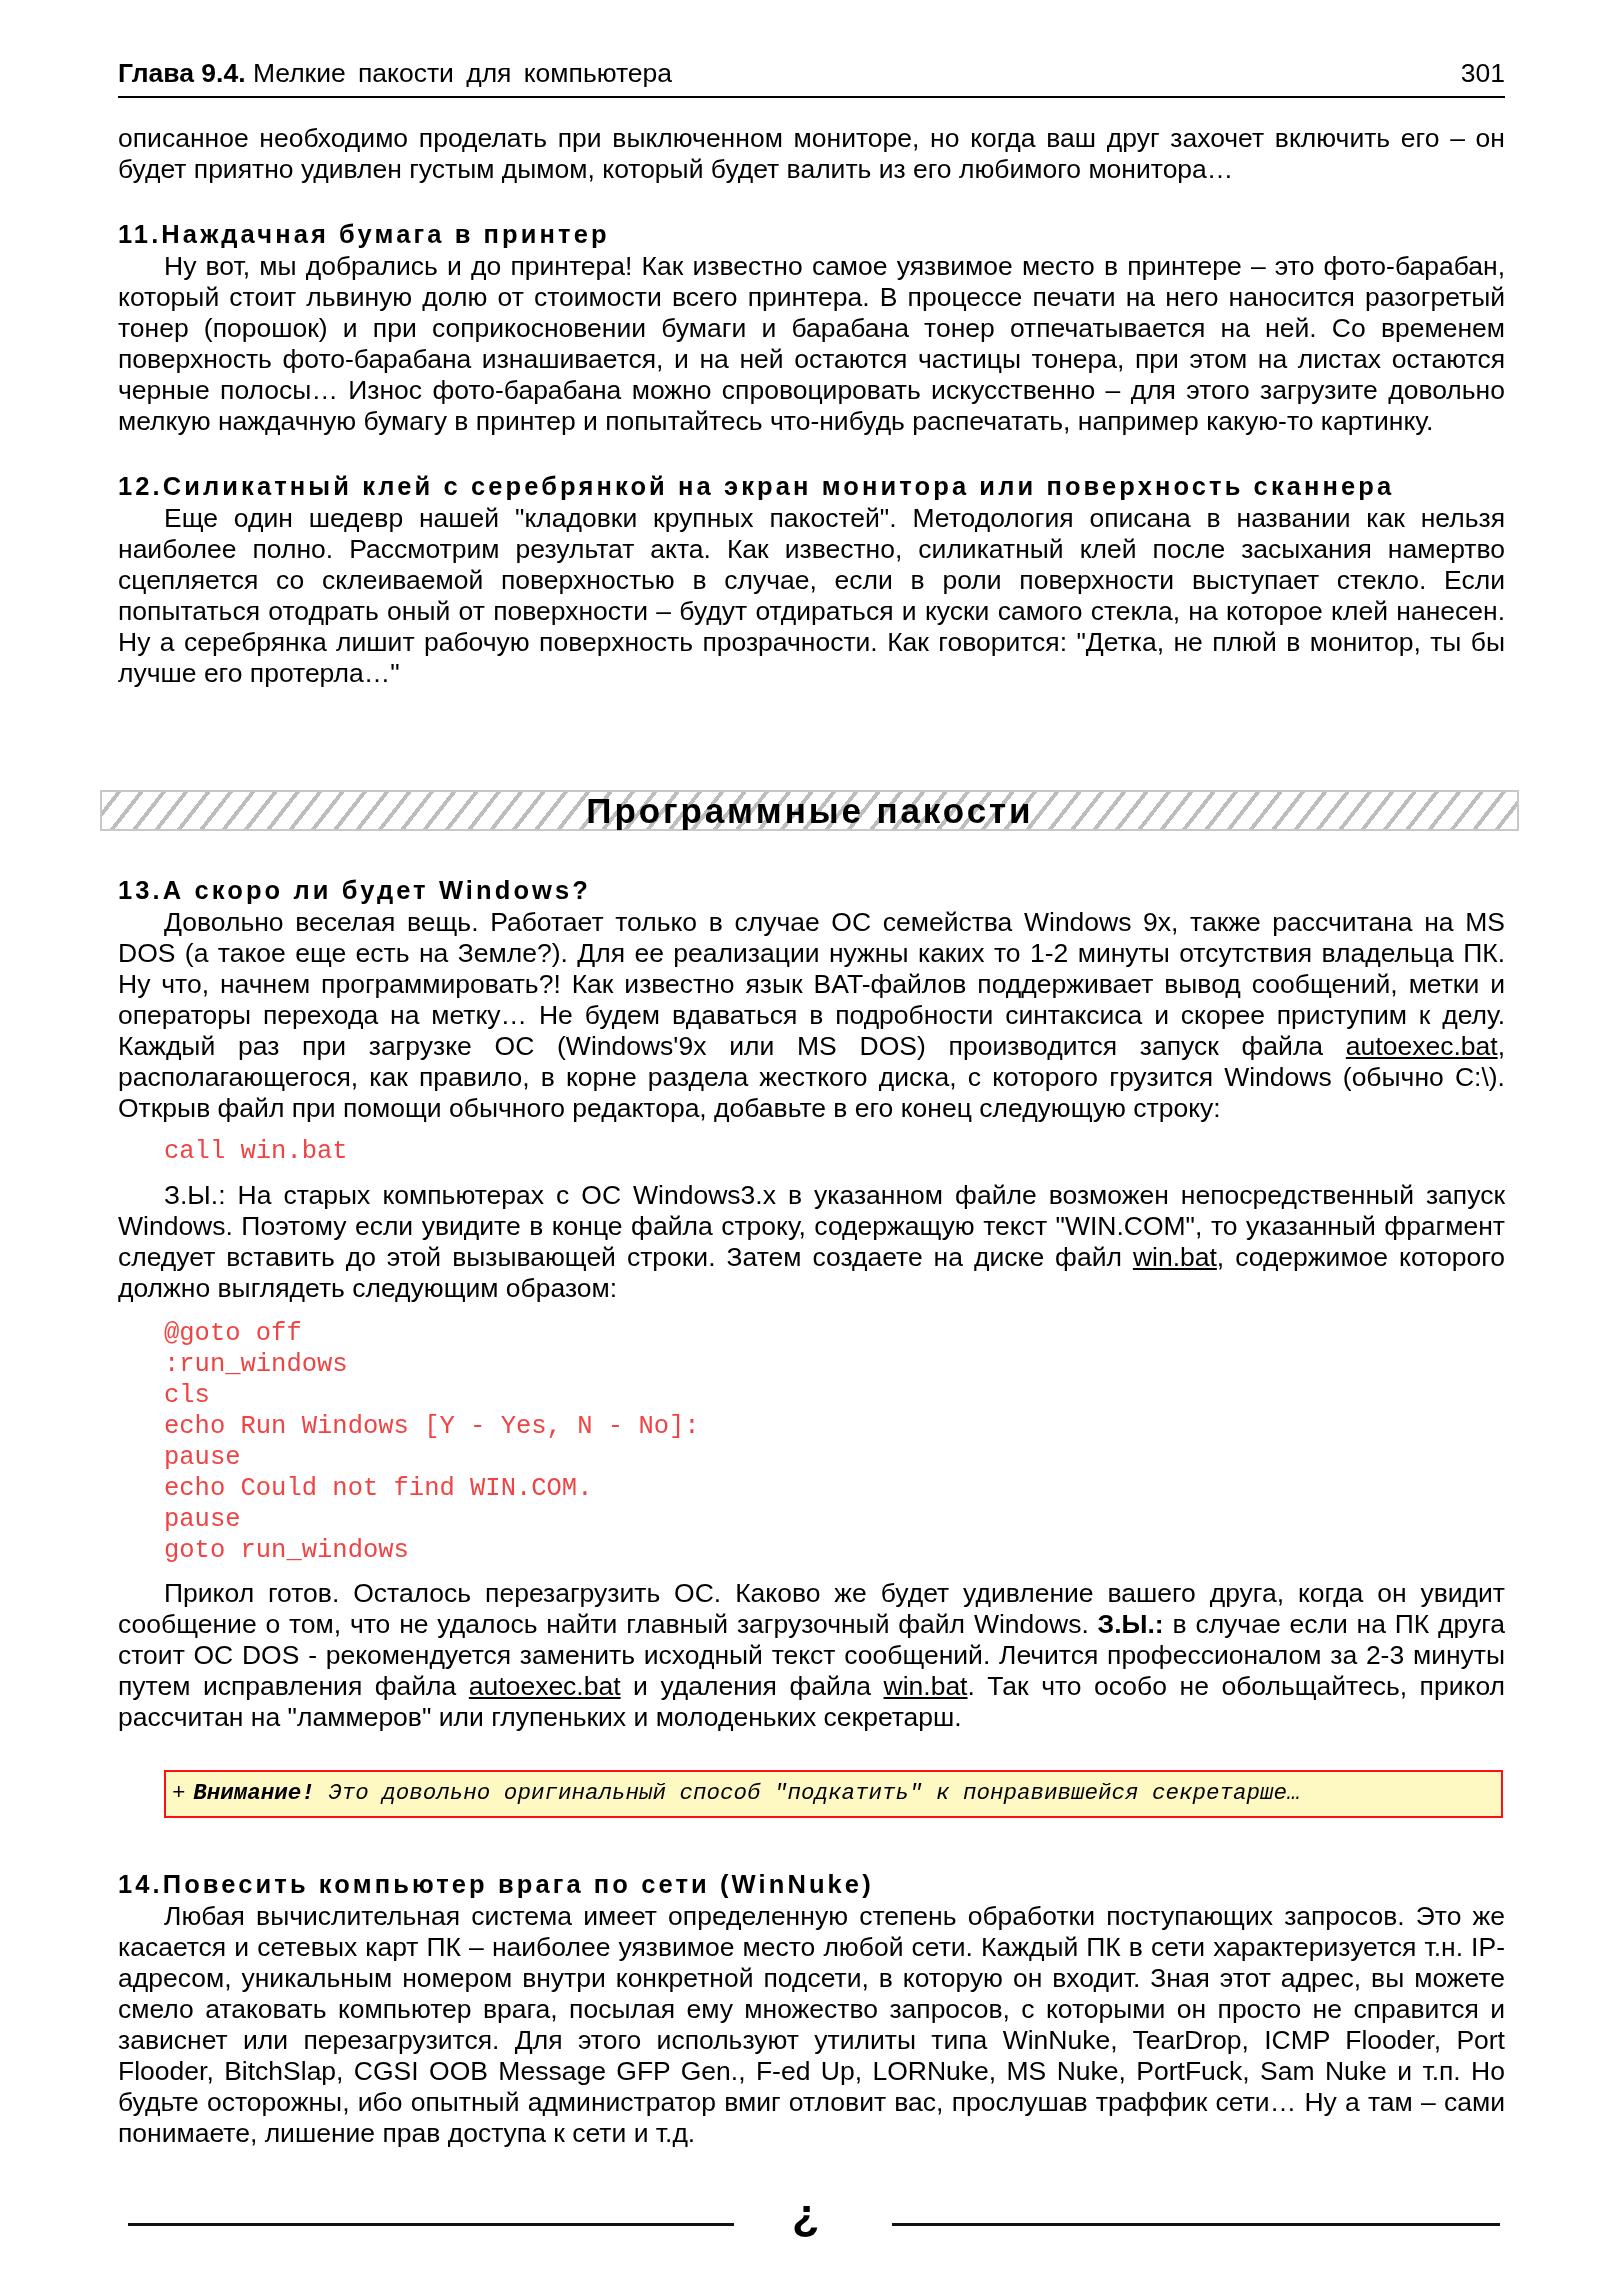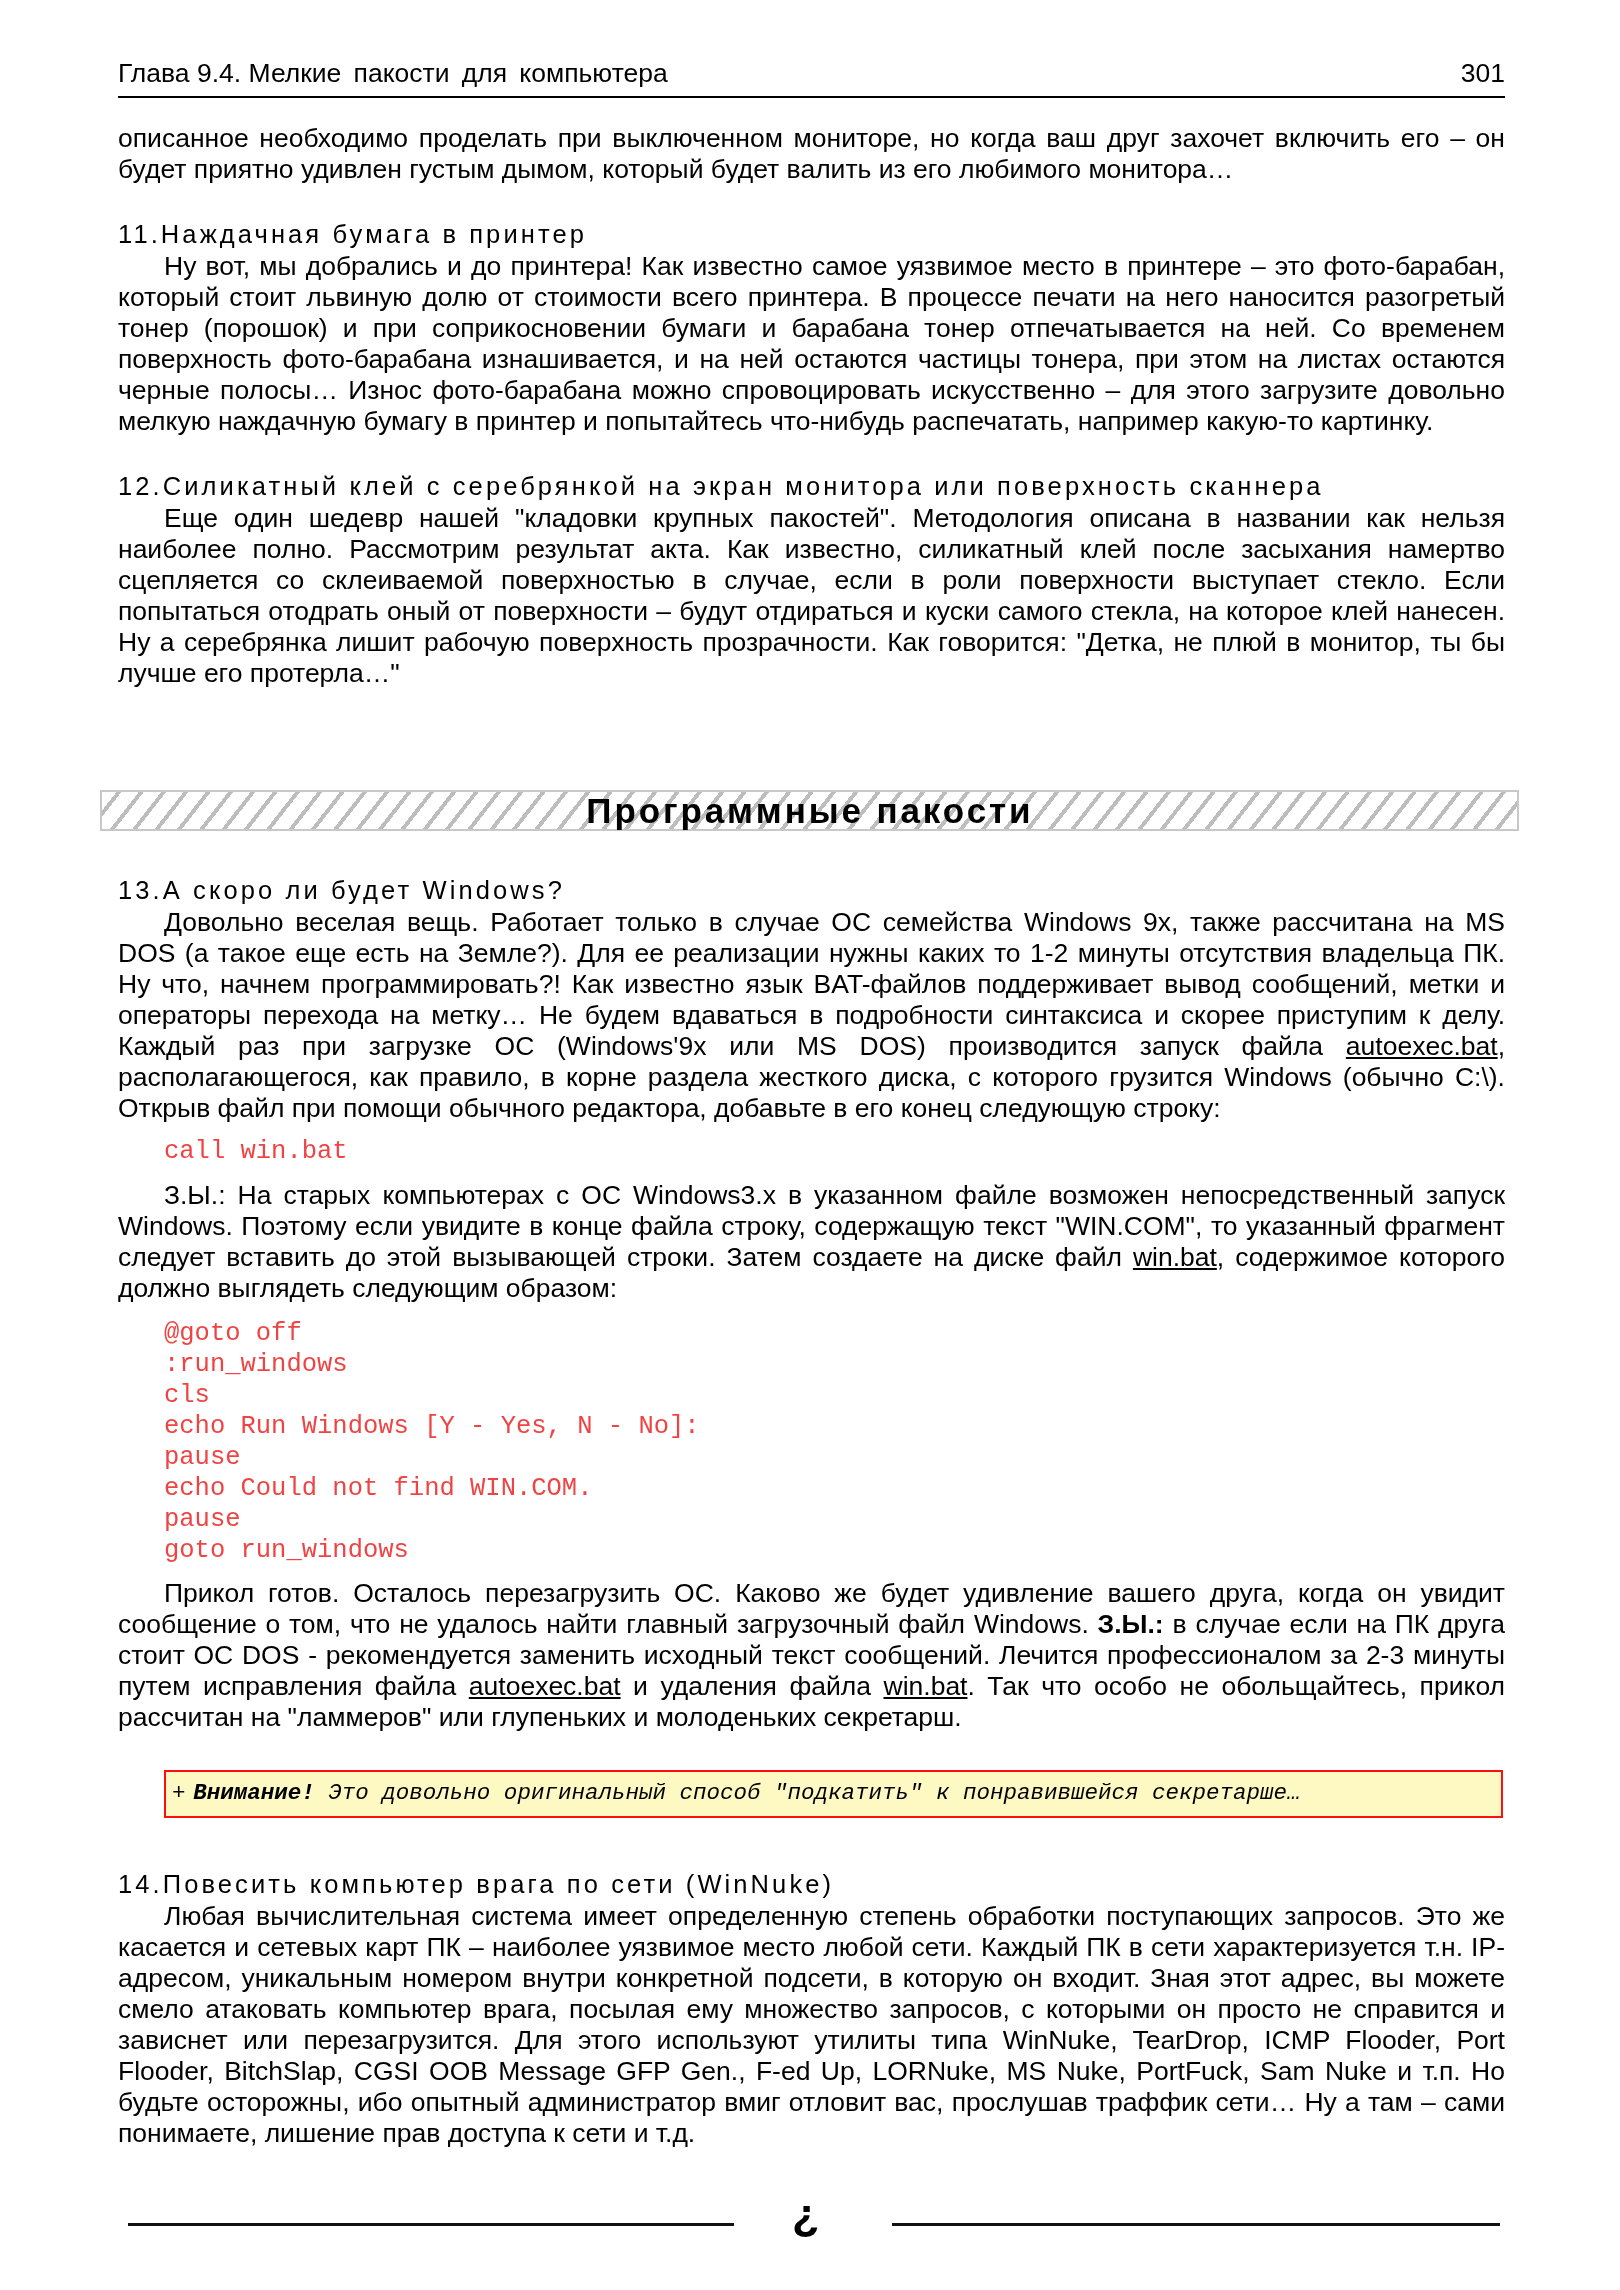--- a/index.html
+++ b/index.html
@@ -5,30 +5,30 @@
   html, body { margin: 0; padding: 0; background: #ffffff; }
   body {
     width: 1620px; height: 2291px; position: relative; overflow: hidden;
     font-family: "Liberation Sans", sans-serif; color: #000;
   }
   .page { position: absolute; left: 118px; top: 0; width: 1387px; }
   .running-head {
     position: absolute; left: 0; top: 57px; width: 1387px; height: 39px;
     border-bottom: 2.9px solid #000; font-size: 26.5px; line-height: 33px;
   }
-  .running-head .chap { font-weight: normal; }
+  .running-head .chap { font-weight: bold; }
   .running-head .title { word-spacing: 4.9px; }
   .running-head .pnum { position: absolute; right: 0; top: 0; }
   .content { position: absolute; left: 0; top: 123px; width: 1387px; }
   p.body {
     margin: 0; font-size: 26.5px; line-height: 31px; text-align: justify;
   }
   p.body.indent { text-indent: 46px; }
   h3.sec {
-    margin: 0; font-size: 25.5px; font-weight: normal; letter-spacing: 3.1px;
+    margin: 0; font-size: 25.5px; font-weight: bold; letter-spacing: 3.1px;
     line-height: 33px;
   }
   .u { text-decoration: underline; }
   .b { font-weight: bold; }
   .code {
     margin: 0; padding-left: 46px; font-family: "Liberation Mono", monospace;
     font-size: 25.5px; line-height: 31px; color: #ef4444; white-space: pre;
   }
   .hatch {
     position: absolute; left: -17.6px; width: 1419px; height: 41px;

